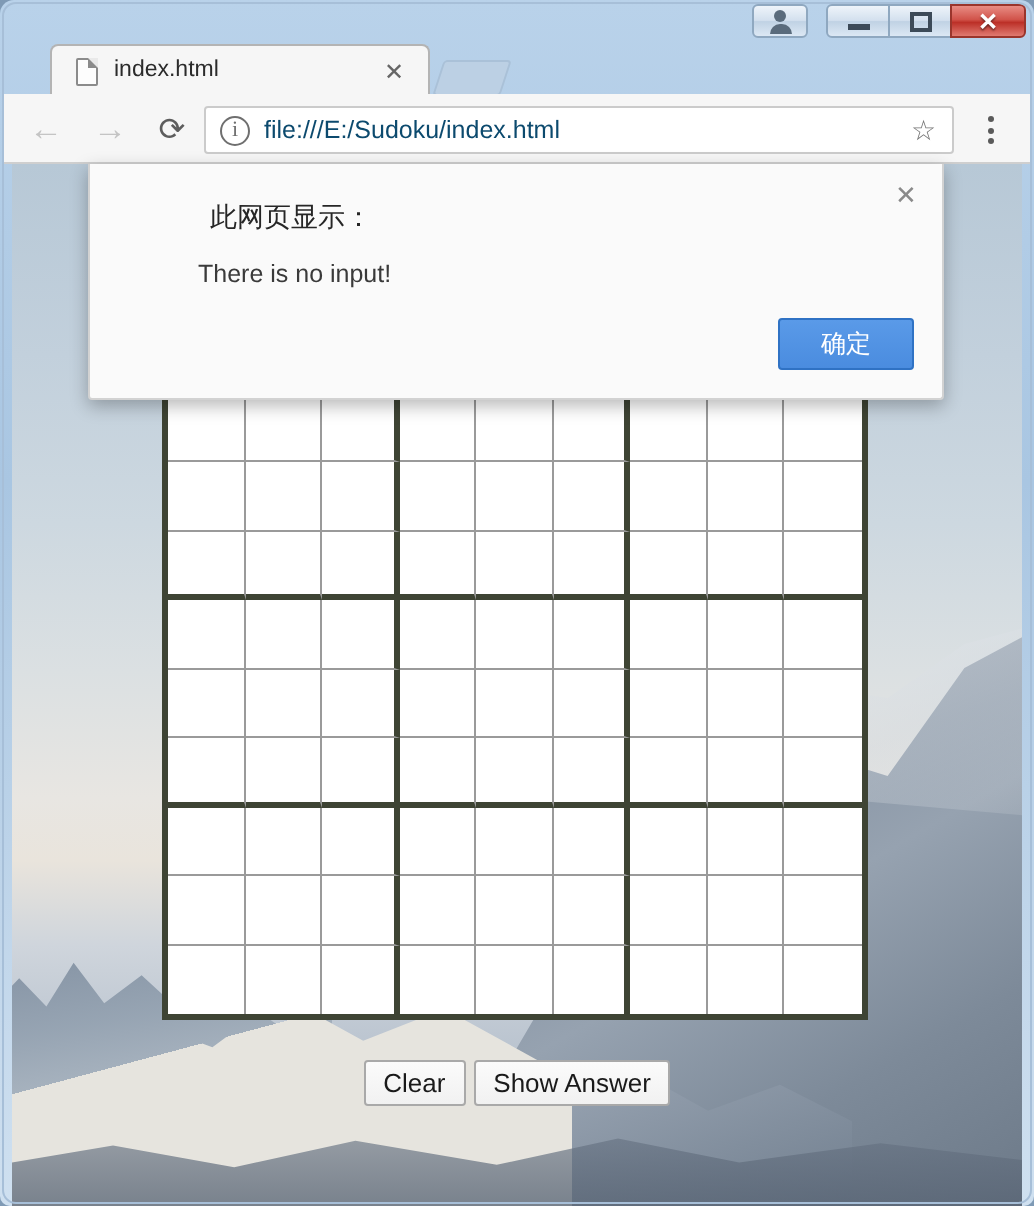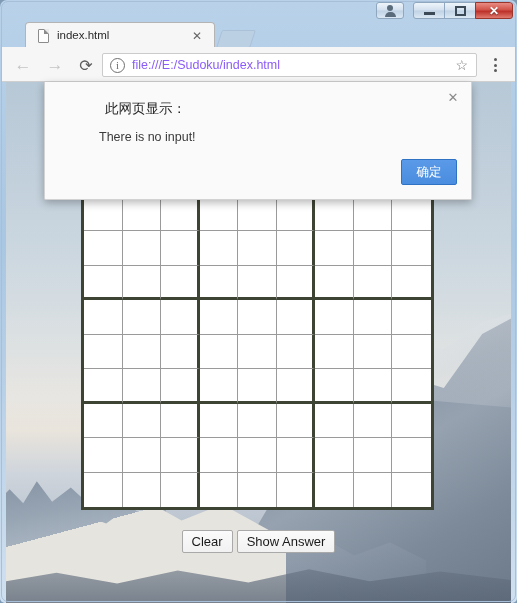--- a/index.html
+++ b/index.html
@@ -137,21 +137,21 @@
   #info-icon {
     position: absolute; left: 7px; top: 4px;
     width: 15px; height: 15px;
     border: 1.4px solid #6f6f6f;
     border-radius: 50%;
     font-size: 11px; line-height: 13px; text-align: center;
     color: #6f6f6f; font-family: "Liberation Serif", serif;
   }
   #url-text {
     position: absolute; left: 29px; top: 4px;
-    font-size: 12.5px; color: #8b5cf6; white-space: nowrap;
+    font-size: 12.5px; color: #0c4a6e; white-space: nowrap;
   }
   #star-icon {
     position: absolute; right: 8px; top: 3px;
     font-size: 14px; color: #757575;
   }
   #menu-dots {
     position: absolute; left: 486px; top: 7px;
     width: 16px; height: 22px;
     display: flex; flex-direction: column; align-items: center;
     justify-content: center; gap: 2.5px;
@@ -284,21 +284,21 @@
   #dialog-title {
     position: absolute; left: 18px; top: 18px;
     font-size: 13.5px; color: #262626; margin-left: 42px;
   }
   #dialog-message {
     position: absolute; left: 18px; top: 48px;
     font-size: 12.5px; color: #3a3a3a; margin-left: 36px;
   }
   #dialog-ok {
     position: absolute; right: 14px; bottom: 14px;
-    width: 56px; height: 26px;
+    width: 68px; height: 26px;
     background: linear-gradient(180deg, #5a9ae8 0%, #4a8cdf 100%);
     border: 1px solid #2f72c4;
     border-radius: 2px;
     color: #ffffff;
     font-size: 12.5px;
     display: flex; align-items: center; justify-content: center; margin-top: 34px;
   }
 </style>
 </head>
 <body>

